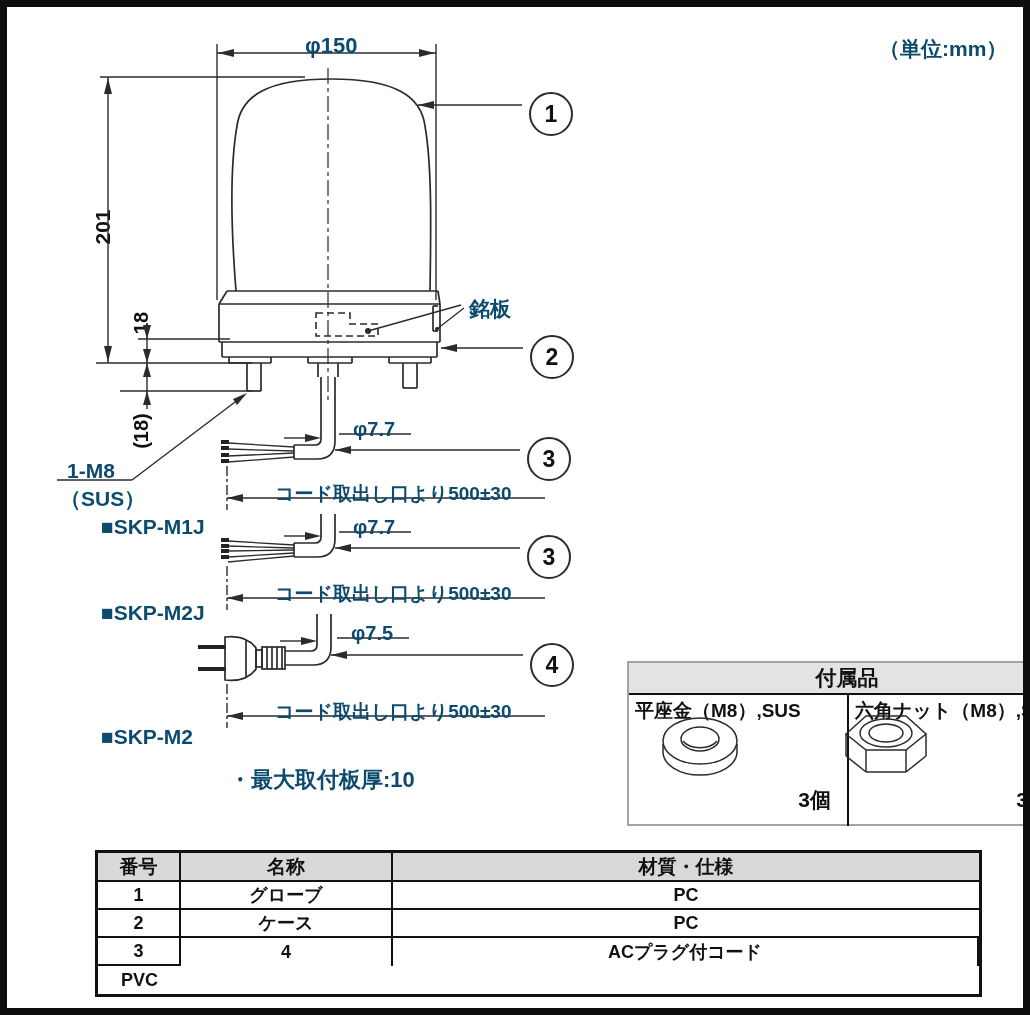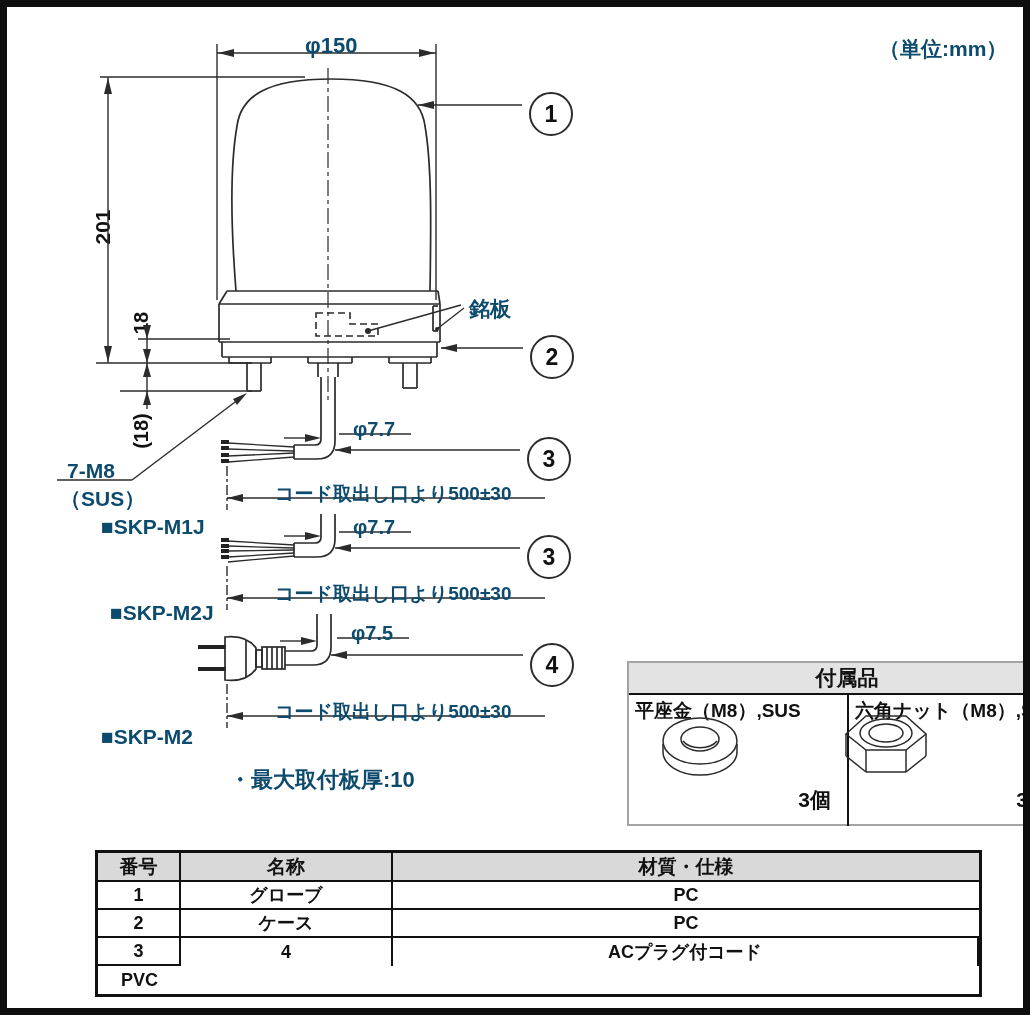--- a/index.html
+++ b/index.html
@@ -238,35 +238,35 @@
     </g>
   </svg>
 
   <div class="txt" style="left:872px;top:28px;font-size:21px;">（単位:mm）</div>
   <div class="txt" style="left:298px;top:26px;font-size:22px;">φ150</div>
 
   <div class="vdim" style="left:74px;top:198px;">201</div>
   <div class="vdim" style="left:112px;top:294px;font-size:20px;">18</div>
   <div class="vdim" style="left:112px;top:402px;font-size:20px;">(18)</div>
 
-  <div class="txt" style="left:60px;top:452px;font-size:21px;">7-M8</div>
+  <div class="txt" style="left:60px;top:452px;font-size:21px;">1-M8</div>
   <div class="txt" style="left:53px;top:478px;font-size:21px;">（SUS）</div>
 
   <div class="txt" style="left:462px;top:288px;font-size:21px;">銘板</div>
 
   <div class="txt" style="left:346px;top:411px;font-size:20px;">φ7.7</div>
   <div class="txt" style="left:346px;top:509px;font-size:20px;">φ7.7</div>
   <div class="txt" style="left:344px;top:615px;font-size:20px;text-align:center;">φ7.5</div>
 
   <div class="txt" style="left:268px;top:474px;font-size:19px;">コード取出し口より500±30</div>
   <div class="txt" style="left:268px;top:574px;font-size:19px;">コード取出し口より500±30</div>
   <div class="txt" style="left:268px;top:692px;font-size:19px;">コード取出し口より500±30</div>
 
   <div class="txt" style="left:94px;top:508px;font-size:21px;font-weight:700;">■SKP-M1J</div>
-  <div class="txt" style="left:103px;top:594px;font-size:21px;font-weight:700;">■SKP-M2J</div>
+  <div class="txt" style="left:94px;top:594px;font-size:21px;font-weight:700;">■SKP-M2J</div>
   <div class="txt" style="left:94px;top:718px;font-size:21px;font-weight:700;">■SKP-M2</div>
 
   <div class="txt" style="left:222px;top:758px;font-size:22px;">・最大取付板厚:10</div>
 
   <div class="callout" style="left:522px;top:85px;">
       <span>1</span>
     </div>
   <div class="callout" style="left:523px;top:328px;">
       <span>2</span>
     </div>

